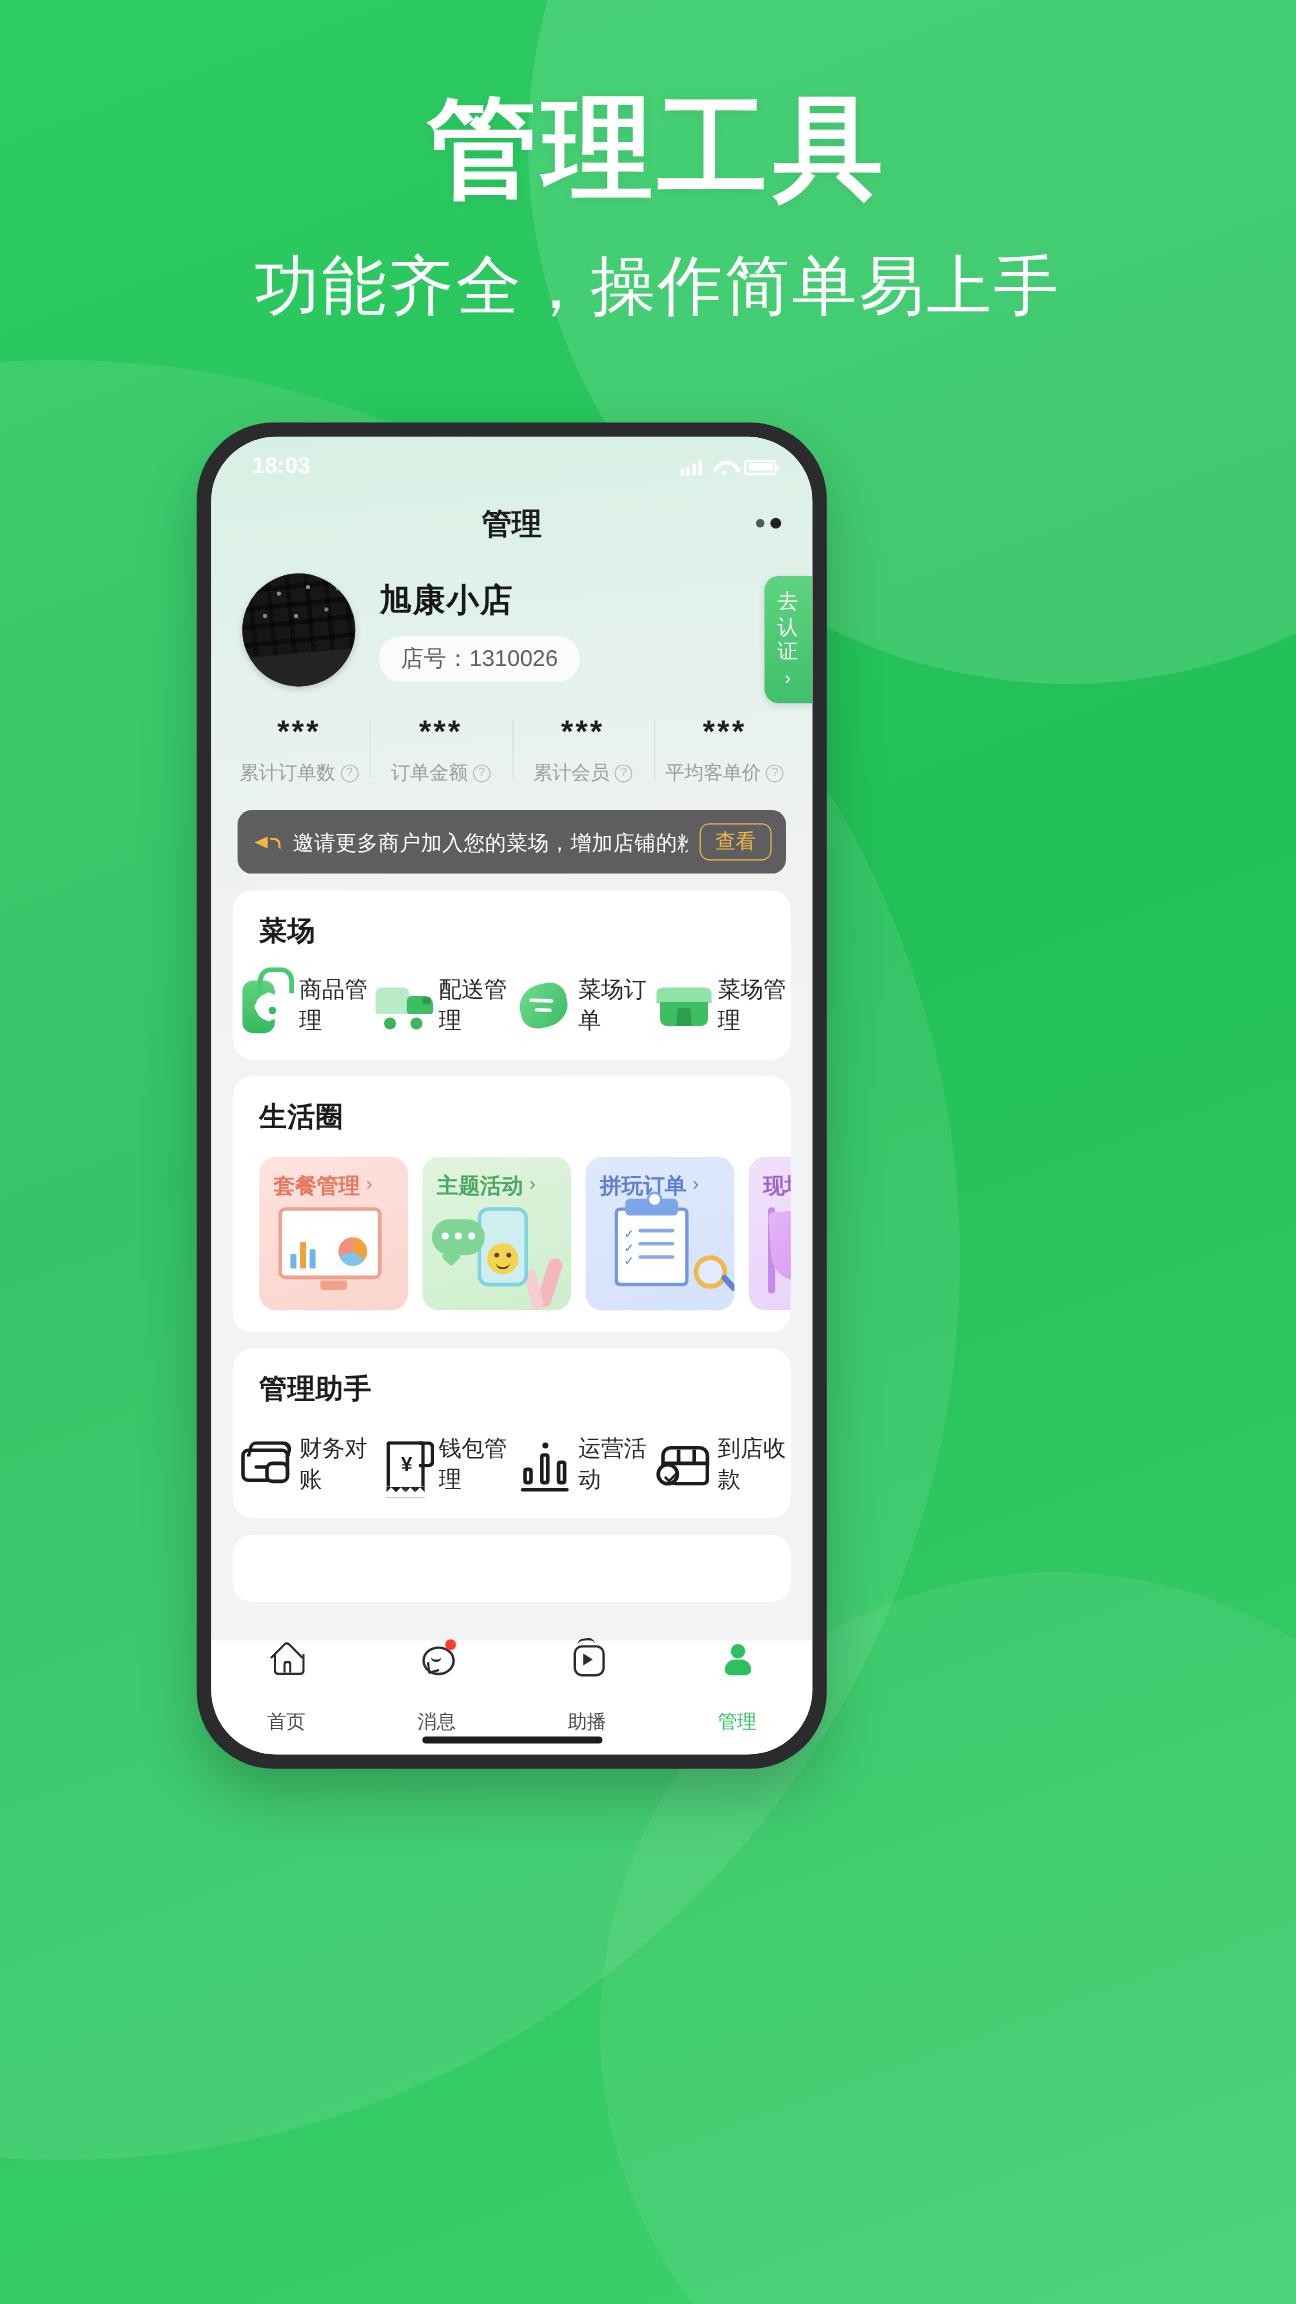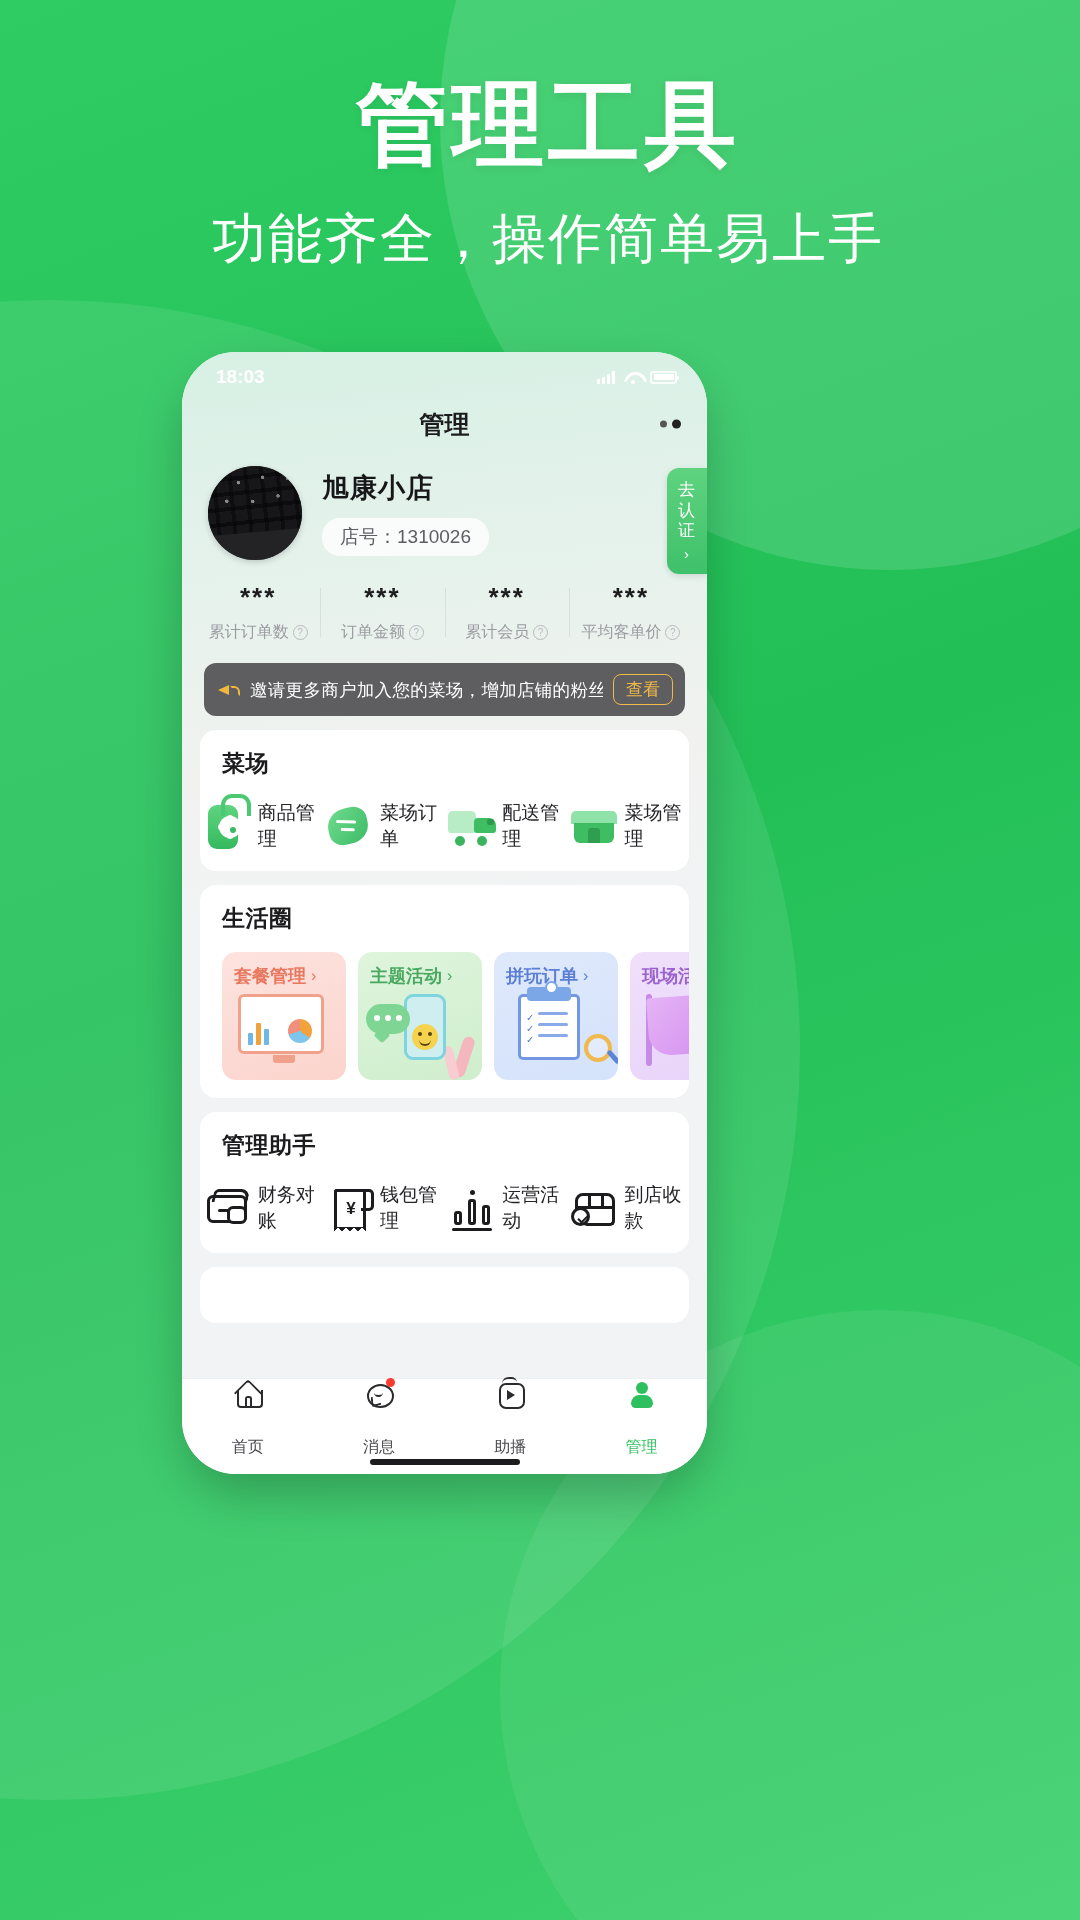--- a/index.html
+++ b/index.html
@@ -34,24 +34,25 @@
     letter-spacing:4px; line-height:1.18;
     text-shadow:0 2px 10px rgba(0,0,0,0.07);
   }
   #promo-subtitle {
     margin-top:24px;
     font-size:54px; color:#ffffff; letter-spacing:2px;
   }
 
   
   #phone {
-    position:absolute; left:182px; top:352px;
+    position:absolute; left:164px; top:352px;
     width:525px; height:1122px;
     background:#2b2b2e;
     border-radius:64px;
+    padding:12px;
     box-shadow:0 22px 46px rgba(0,0,0,0.22);
     z-index:5;
   }
   #phone-screen {
     width:100%; height:100%;
     border-radius:54px;
     overflow:hidden;
     position:relative;
     background:#f2f3f4;
     display:flex; flex-direction:column;
@@ -487,34 +488,34 @@
           <div class="grid-item">
             <div class="icon-box">
                 <div class="ic-bag">
                   <i></i>
                 </div>
               </div>
             <div class="grid-label">商品管理</div>
           </div>
           <div class="grid-item">
             <div class="icon-box">
-                <div class="ic-leaf"></div>
-              </div>
-            <div class="grid-label">菜场订单</div>
-          </div>
-          <div class="grid-item">
-            <div class="icon-box">
               <div class="ic-truck">
                   <span class="box"></span>
                   <span class="cab"></span>
                   <span class="w1"></span>
                   <span class="w2"></span>
                 </div>
             </div>
             <div class="grid-label">配送管理</div>
+          </div>
+          <div class="grid-item">
+            <div class="icon-box">
+                <div class="ic-leaf"></div>
+              </div>
+            <div class="grid-label">菜场订单</div>
           </div>
           <div class="grid-item">
             <div class="icon-box">
               <div class="ic-shop">
                   <span class="roof"></span>
                   <span class="body"></span>
                 </div>
             </div>
             <div class="grid-label">菜场管理</div>
           </div>

